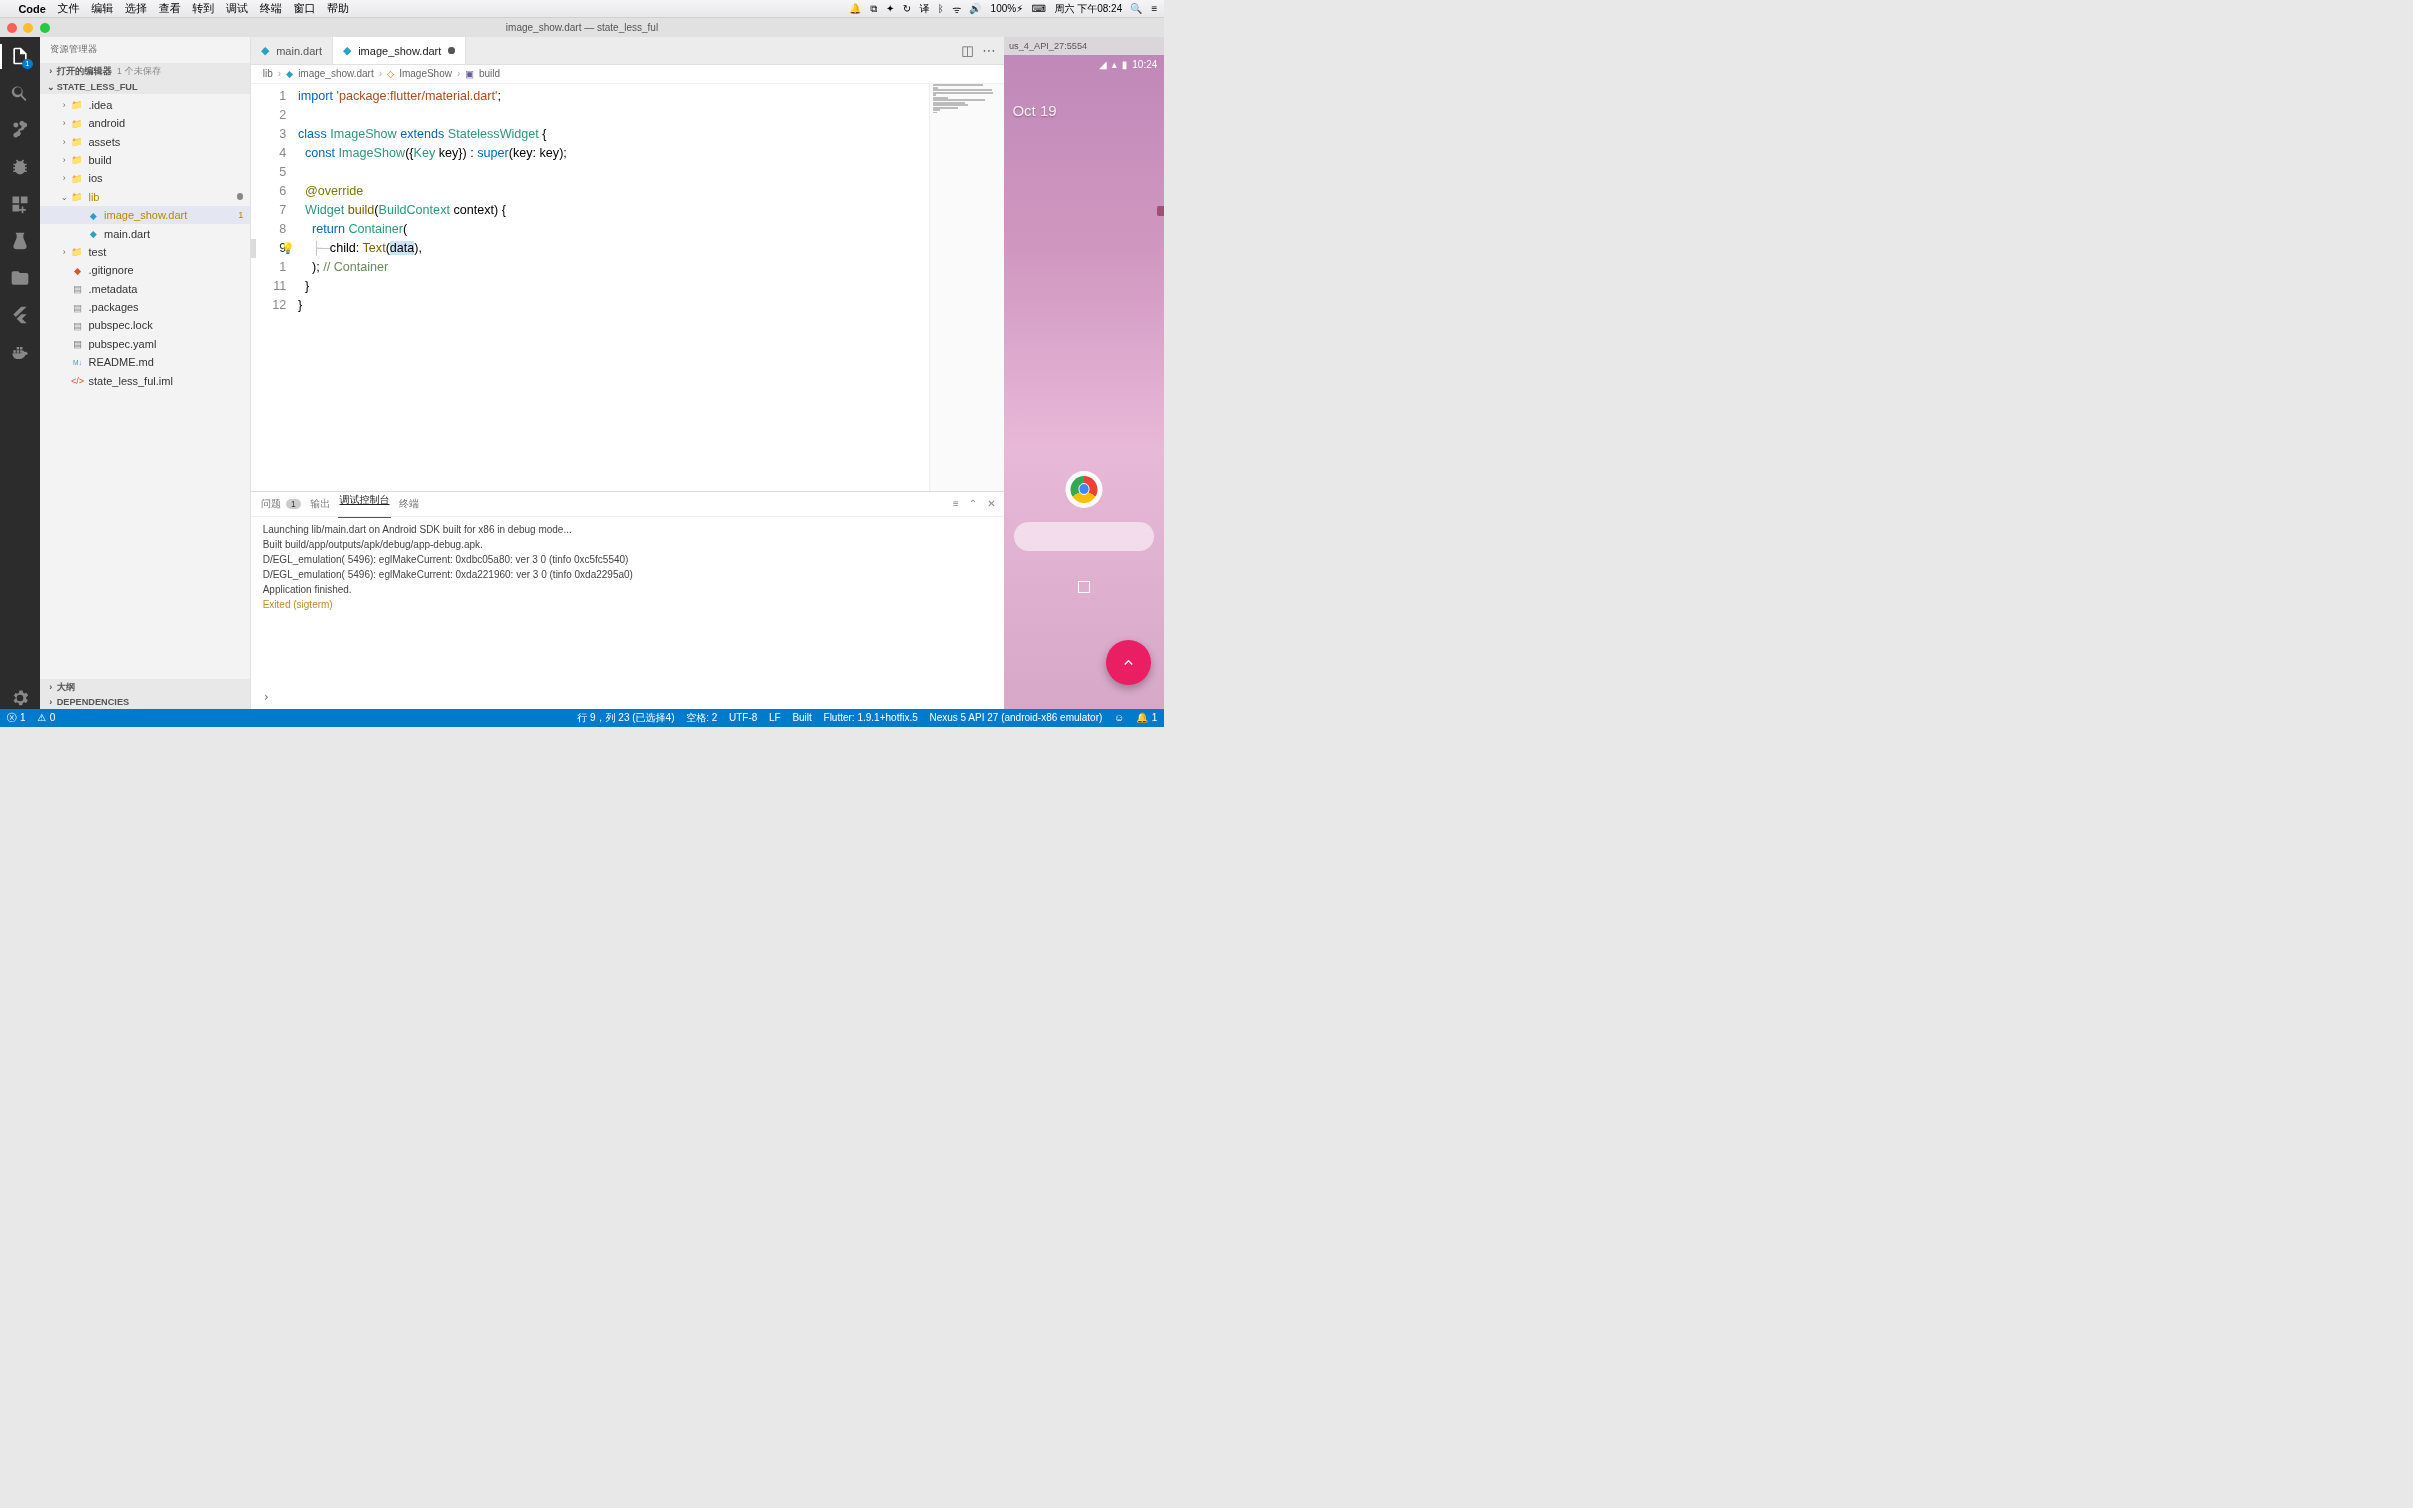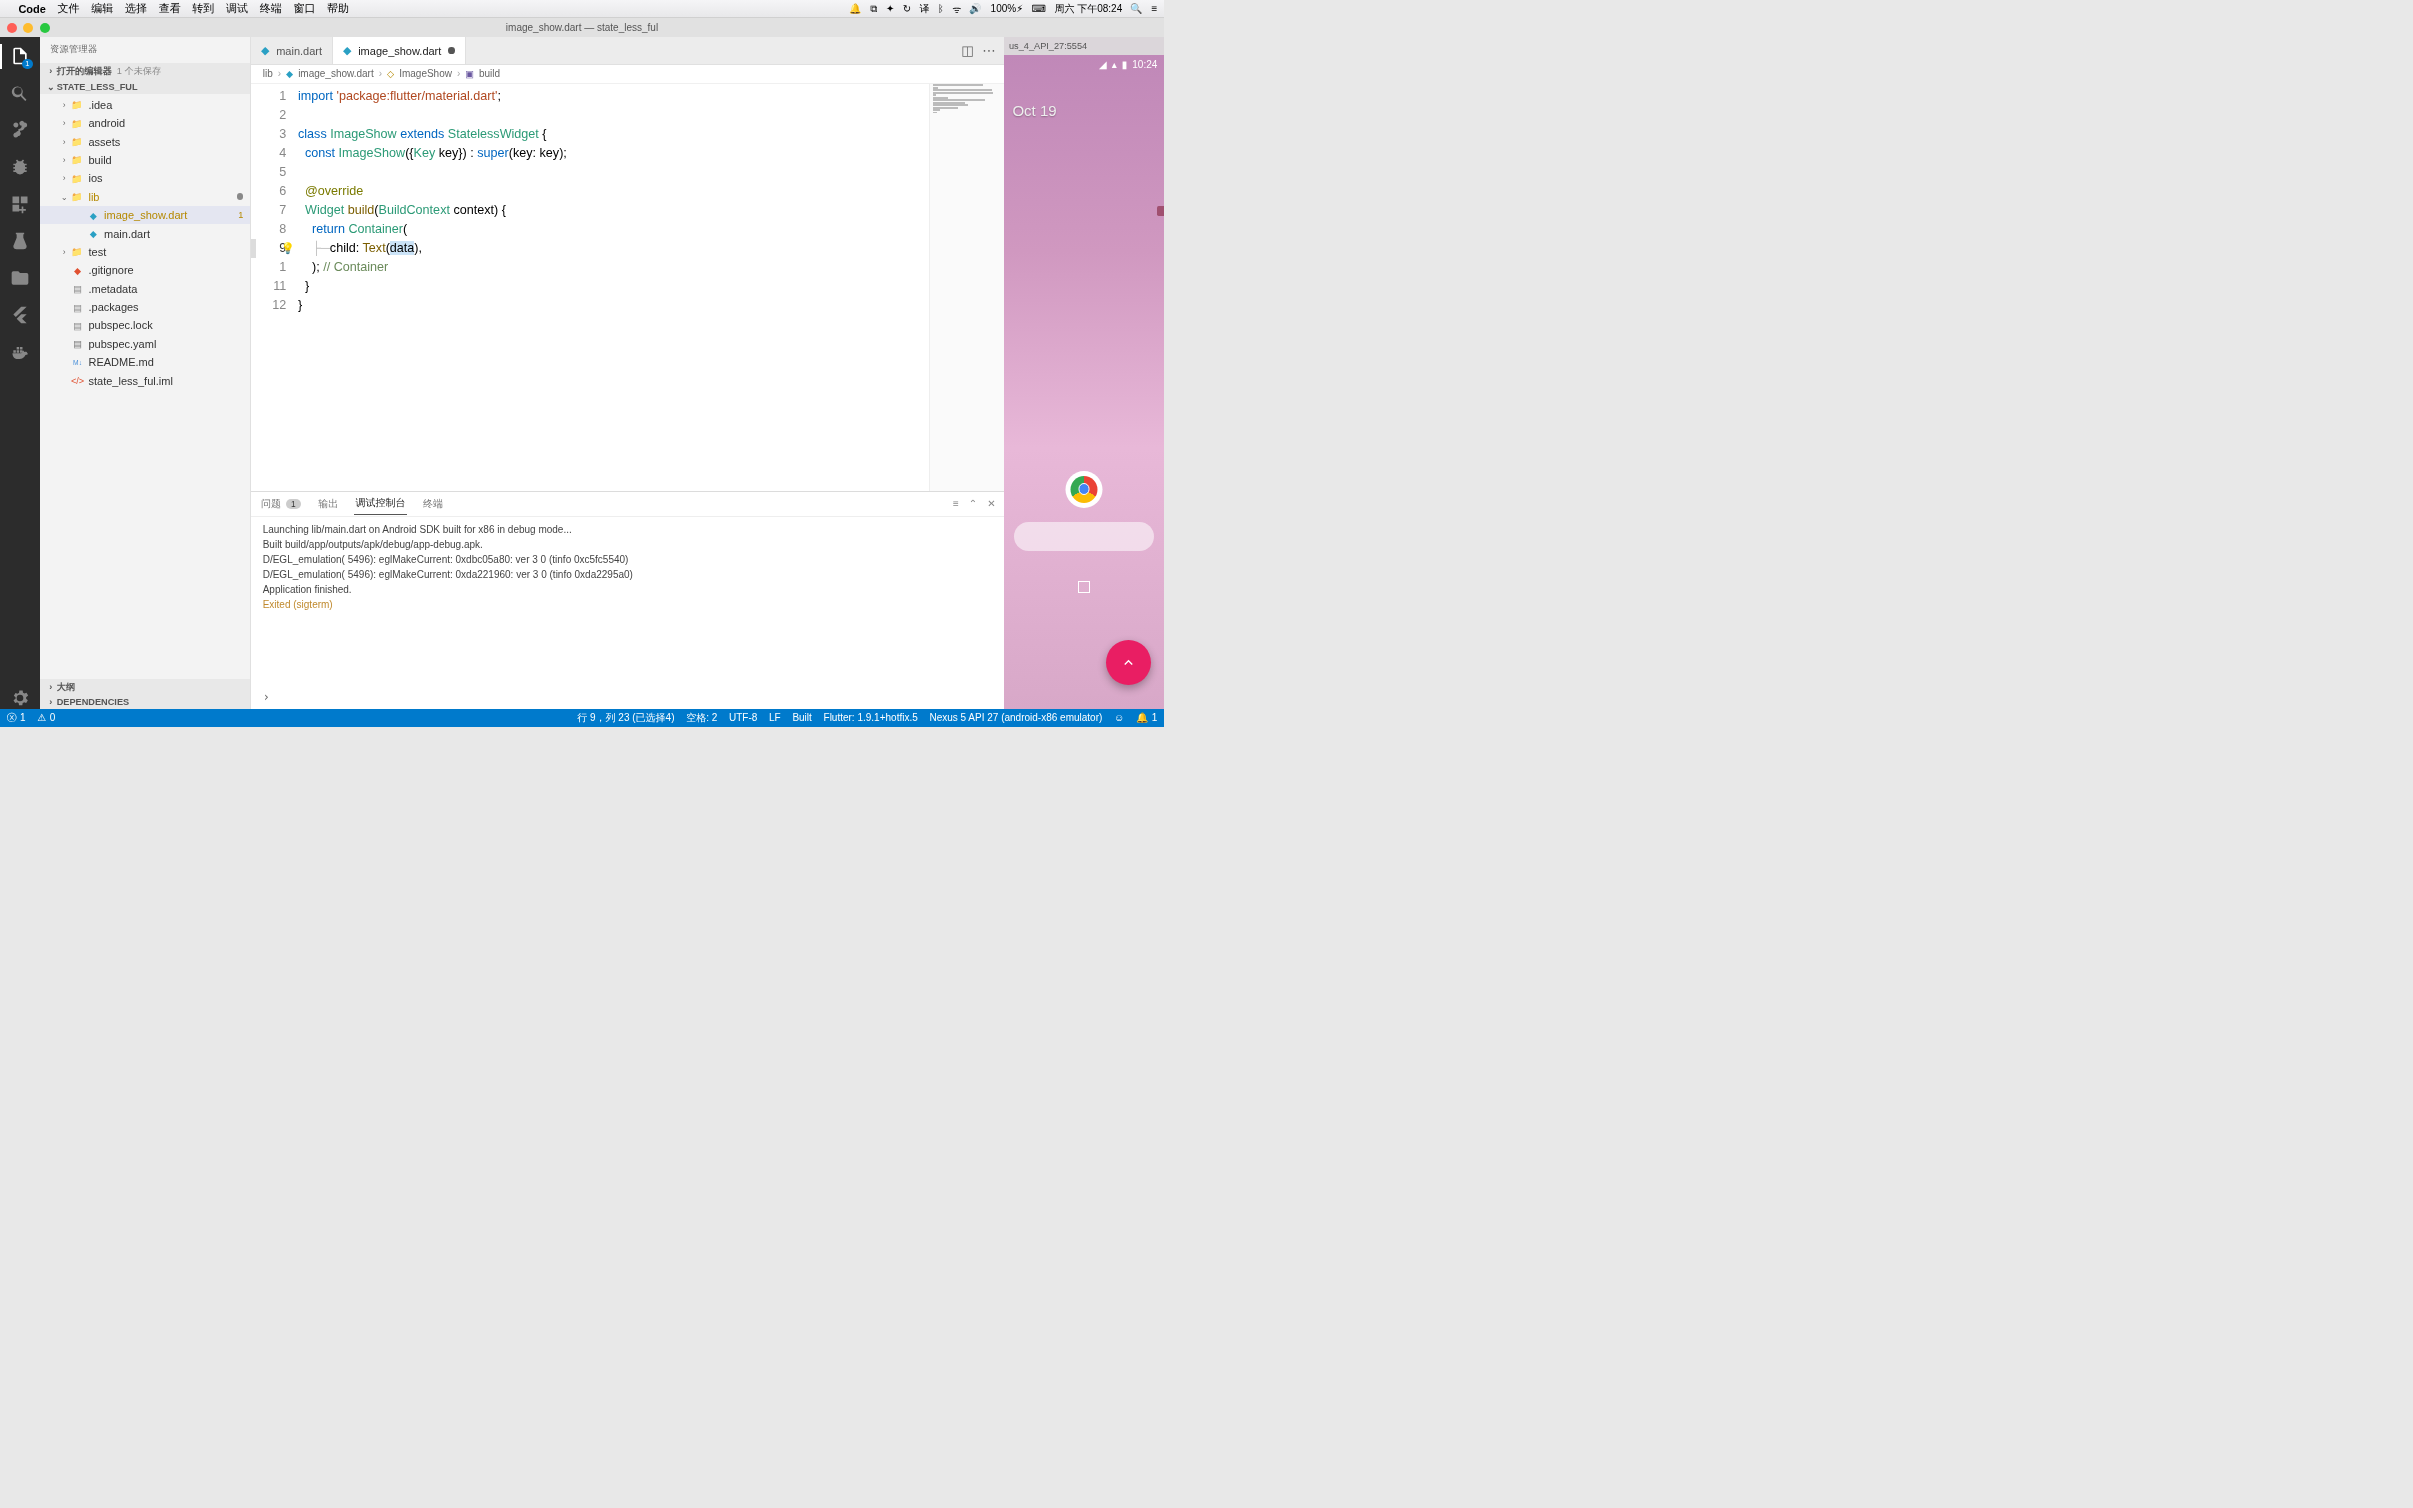--- a/index.html
+++ b/index.html
@@ -95,23 +95,23 @@
 .minimap .mm6 { width: 15px; }
 .minimap .mm7 { width: 52px; }
 .minimap .mm8 { width: 32px; }
 .minimap .mm9 { width: 35px; }
 .minimap .mm10 { width: 25px; }
 .minimap .mm11 { width: 6.7px; }
 .minimap .mm12 { width: 3.4px; }
 
 
 .panel { height: 218px; border-top: 0.8px solid #dcdcdc; display: flex; flex-direction: column; background: #fff; }
-.panel-tabs { height: 25px; display: flex; align-items: center; padding: 0 8.4px; gap: 14px; font-size: 10px; color: #777; border-bottom: 0.8px solid #eee; }
+.panel-tabs { height: 25px; display: flex; align-items: center; padding: 0 8.4px; gap: 6px; font-size: 10px; color: #777; border-bottom: 0.8px solid #eee; }
 .panel-tabs .ptab { display: flex; align-items: center; gap: 5px; cursor: pointer; padding: 0 1.7px; }
-.panel-tabs .ptab.active { color: #222; border-bottom: 0.8px solid #555; padding-bottom: 4px; margin-bottom: -4.2px; }
+.panel-tabs .ptab.active { color: #222; border-bottom: 0.8px solid #555; padding-bottom: 10px; margin-bottom: -4.2px; text-decoration: underline; }
 .panel-tabs .pcount { background: #ccc; border-radius: 6.7px; padding: 0 5px; font-size: 8.4px; color: #333; }
 .panel-tabs .pactions { margin-left: auto; display: flex; gap: 10px; color: #888; }
 .panel-body { flex: 1; padding: 5px 11.7px; font: 10px/15px Menlo, Consolas, monospace; color: #444; overflow: auto; }
 .panel-body .exited { color: #c08a2e; }
 .panel-prompt { padding: 1.7px 11.7px 5px; font: 11.7px Menlo, monospace; color: #666; }
 
 
 .statusbar { height: 18.4px; background: #007acc; color: #fff; display: flex; align-items: center; font-size: 10px; padding: 0 6.7px; gap: 11.7px; }
 .statusbar .right { margin-left: auto; display: flex; gap: 11.7px; align-items: center; }
 .statusbar .sbitem { display: flex; align-items: center; gap: 3.4px; }

